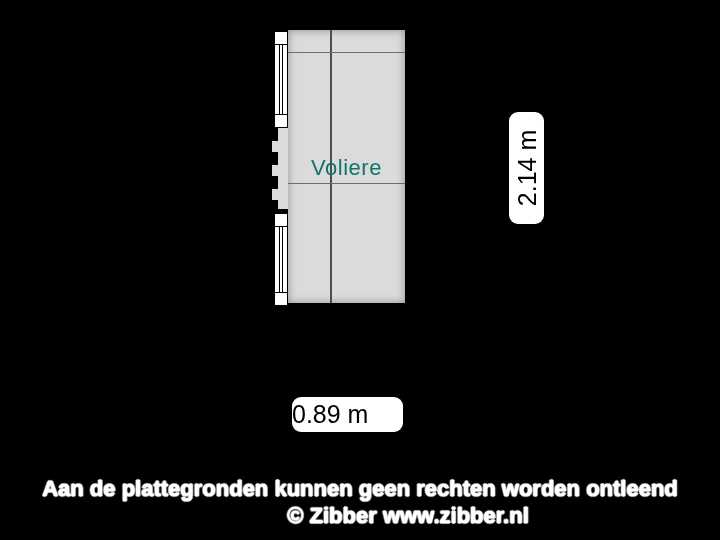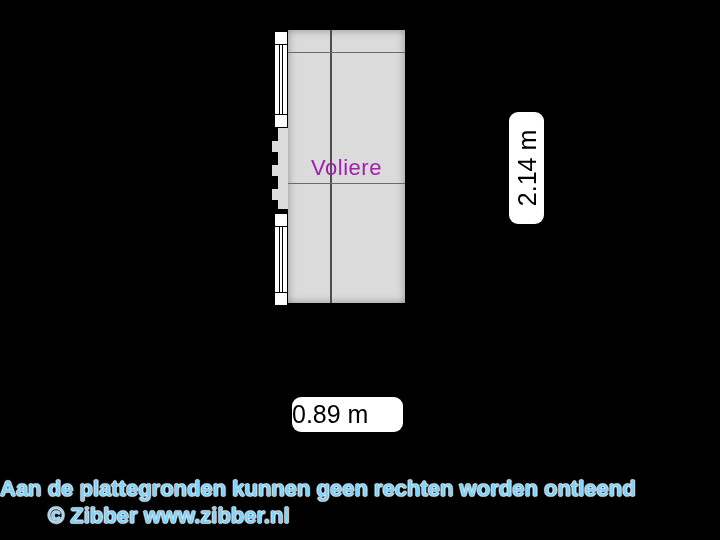--- a/index.html
+++ b/index.html
@@ -35,21 +35,21 @@
   }
   .grid-h { position: absolute; left: 0; width: 117px; height: 1px; background: #6b6b6b; }
   .grid-h.h1 { top: 22px; }
   .grid-h.h2 { top: 153px; }
   .room-label {
     position: absolute;
     left: 0; top: 125px;
     width: 100%;
     text-align: center;
     font-size: 22px;
-    color: #a21caf;
+    color: #0f766e;
     letter-spacing: 0.5px;
   }
 
   
   .dash-patch {
     position: absolute;
     left: 272px; top: 128px;
     width: 16px; height: 81px;
     background: #dbdbdb;
   }
@@ -103,21 +103,22 @@
   }
   .dim-label.width {
     left: 292px; top: 397px; width: 111px; height: 35px;
     display: flex; align-items: center; justify-content: flex-start;
   }
 
   
   .footer-text {
     position: absolute;
     left: 0; width: 100%;
-    color: #7dd3fc;
+    text-align: center;
+    color: #ffffff;
     font-size: 22px;
     font-weight: bold;
     text-shadow:
       0 0 1px #fff, 0 0 2px #fff,
       -1px 0 0 rgba(255,255,255,.55), 1px 0 0 rgba(255,255,255,.55),
       0 -1px 0 rgba(255,255,255,.55), 0 1px 0 rgba(255,255,255,.55);
   }
   .footer-text.line1 { top: 476px; }
   .footer-text.line2 { top: 503px; padding-left: 48px; }
 </style>

